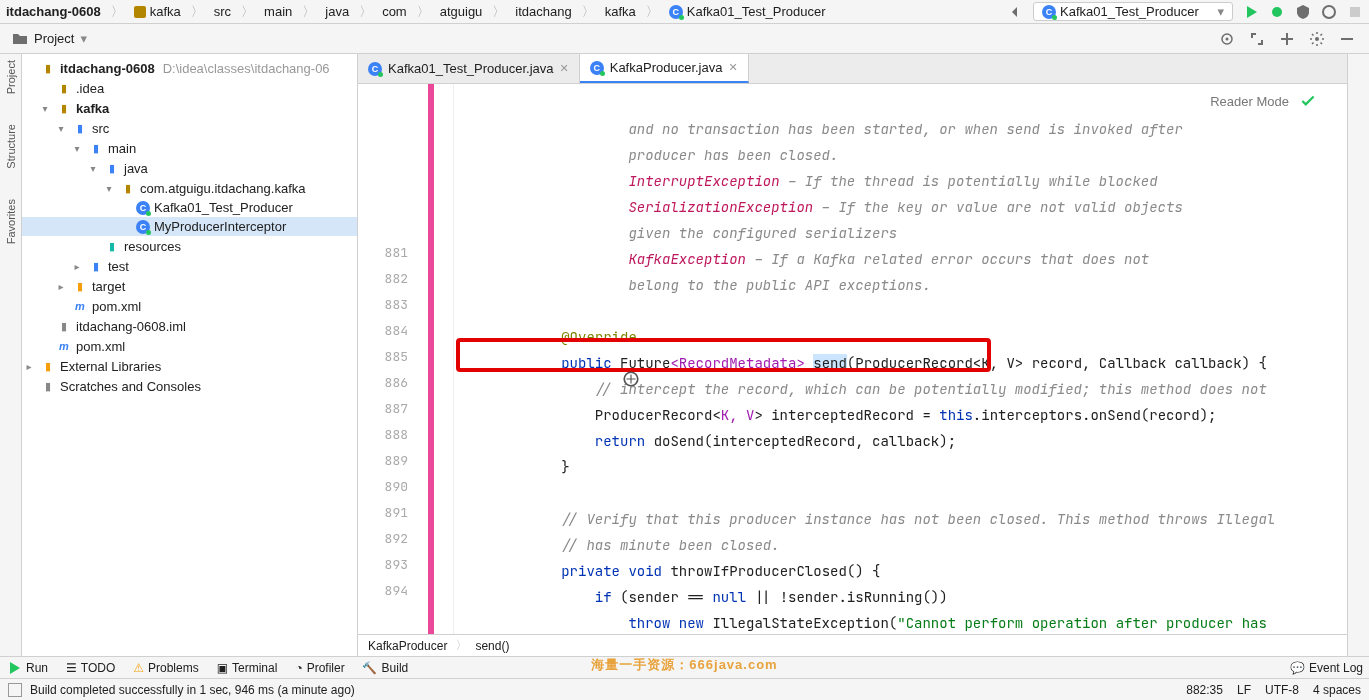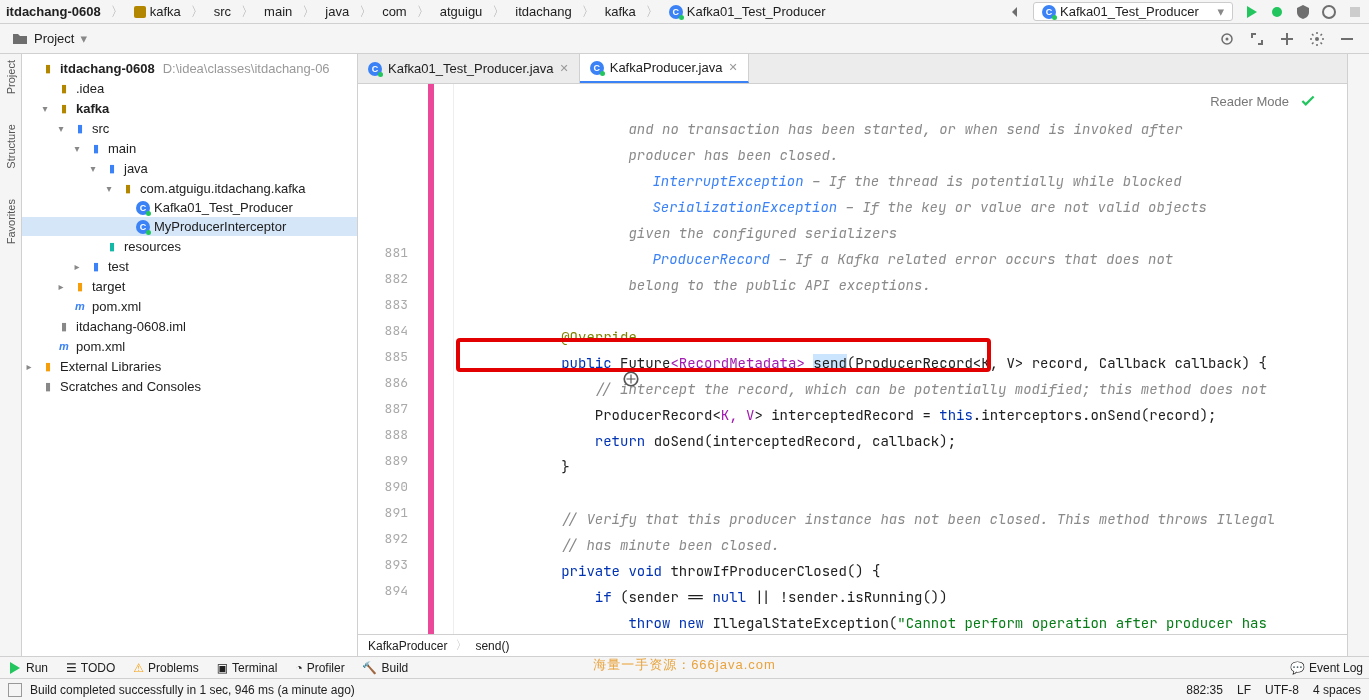--- a/index.html
+++ b/index.html
@@ -44,41 +44,41 @@
 .tabs { height: 30px; display: flex; align-items: stretch; border-bottom: 1px solid #d0d0d0; background: #ececec; }
 .tab { display: flex; align-items: center; gap: 6px; padding: 0 10px; border-right: 1px solid #d0d0d0; background: #ececec; }
 .tab.active { background: #fff; border-bottom: 2px solid #3b82f6; }
 .tab .close { color: #999; font-size: 11px; }
 
 .code-wrap { flex: 1; display: flex; overflow: hidden; position: relative; }
 .gutter { width: 76px; background: #fff; border-right: 6px solid #ec4899; text-align: right; padding: 6px 20px 6px 4px; color: #aaa; font-size: 13px; line-height: 26px; }
 .fold-strip { width: 20px; border-right: 1px solid #eee; }
 .code { flex: 1; padding: 6px 0 6px 40px; font-size: 14px; line-height: 26px; white-space: pre; overflow: hidden; position: relative; }
 .doc { color: #8a8a8a; font-style: italic; }
-.cls { color: #3b82f6; margin-left: 24px; }
+.cls { color: #be185d; }
 .kw { color: #0033b3; }
 .ann { color: #808000; }
 .str { color: #067d17; }
 .gen { color: #a21caf; }
 .hi-box { position: absolute; border: 4px solid #e30000; border-radius: 4px; pointer-events: none; }
 .cursor-img { position: absolute; width: 18px; height: 18px; }
 .reader { position: absolute; top: 8px; right: 30px; color: #777; display: flex; align-items: center; gap: 10px; }
 .check { width: 18px; height: 18px; }
 
 .crumb-bar { height: 22px; border-top: 1px solid #d0d0d0; display: flex; align-items: center; padding: 0 10px; font-size: 12px; gap: 8px; }
 .crumb-bar .sep2 { color: #bbb; }
 
 
 .toolwin { height: 22px; border-top: 1px solid #d0d0d0; background: #f5f5f5; display: flex; align-items: center; padding: 0 6px; gap: 18px; font-size: 12px; }
 .toolwin .item { display: flex; align-items: center; gap: 4px; }
 .toolwin .right { margin-left: auto; }
 
 .status { height: 22px; border-top: 1px solid #d0d0d0; background: #f5f5f5; display: flex; align-items: center; padding: 0 8px; font-size: 12px; }
 .status .right { margin-left: auto; display: flex; gap: 14px; }
-.wm { position: absolute; bottom: 26px; left: 50%; transform: translateX(-50%); color: #e8a33d; font-size: 13px; letter-spacing: 1px; }
+.wm { position: absolute; bottom: 26px; left: 50%; transform: translateX(-50%); color: #e8a33d; font-size: 13px; letter-spacing: 1px; font-weight: bold; }
 </style>
 </head>
 <body>
 
 <div class="topbar">
   <div class="crumb">
     <span style="font-weight:bold">itdachang-0608</span>
       <span class="sep">〉</span>
     <span class="chip">
         <span style="width:12px;height:12px;background:#b38600;border-radius:2px;display:inline-block"></span>
@@ -297,21 +297,21 @@
           <div>894</div>
       </div>
       <div class="fold-strip"></div>
 
       <div class="code mono">
 <span class="doc">                <span>and no transaction has been started, or when send is invoked after</span>
                 <span>producer has been closed.</span>
                 <span class="cls">InterruptException</span><span> – If the thread is potentially while blocked</span>
                 <span class="cls">SerializationException</span><span> – If the key or value are not valid objects</span>
                 <span>given the configured serializers</span>
-                <span class="cls">ProducerRecord</span><span> – If a Kafka related error occurs that does not</span>
+                <span class="cls">KafkaException</span><span> – If a Kafka related error occurs that does not</span>
                 <span>belong to the public API exceptions.</span></span>
 
         <span class="ann">@Override</span>
         <span class="kw">public</span> <span>Future</span><span class="gen">&lt;RecordMetadata&gt;</span> <span style="background:#cce5ff">send</span><span>(ProducerRecord&lt;K, V&gt; record, Callback callback) {</span>
             <span class="doc">// intercept the record, which can be potentially modified; this method does not</span>
             <span>ProducerRecord&lt;</span><span class="gen">K, V</span><span>&gt; interceptedRecord = </span><span class="kw">this</span><span>.interceptors.onSend(record);</span>
             <span class="kw">return</span> <span>doSend</span><span>(interceptedRecord, callback);</span>
         <span>}</span>
 
         <span class="doc">// Verify that this producer instance has not been closed. This method throws Illegal</span>

